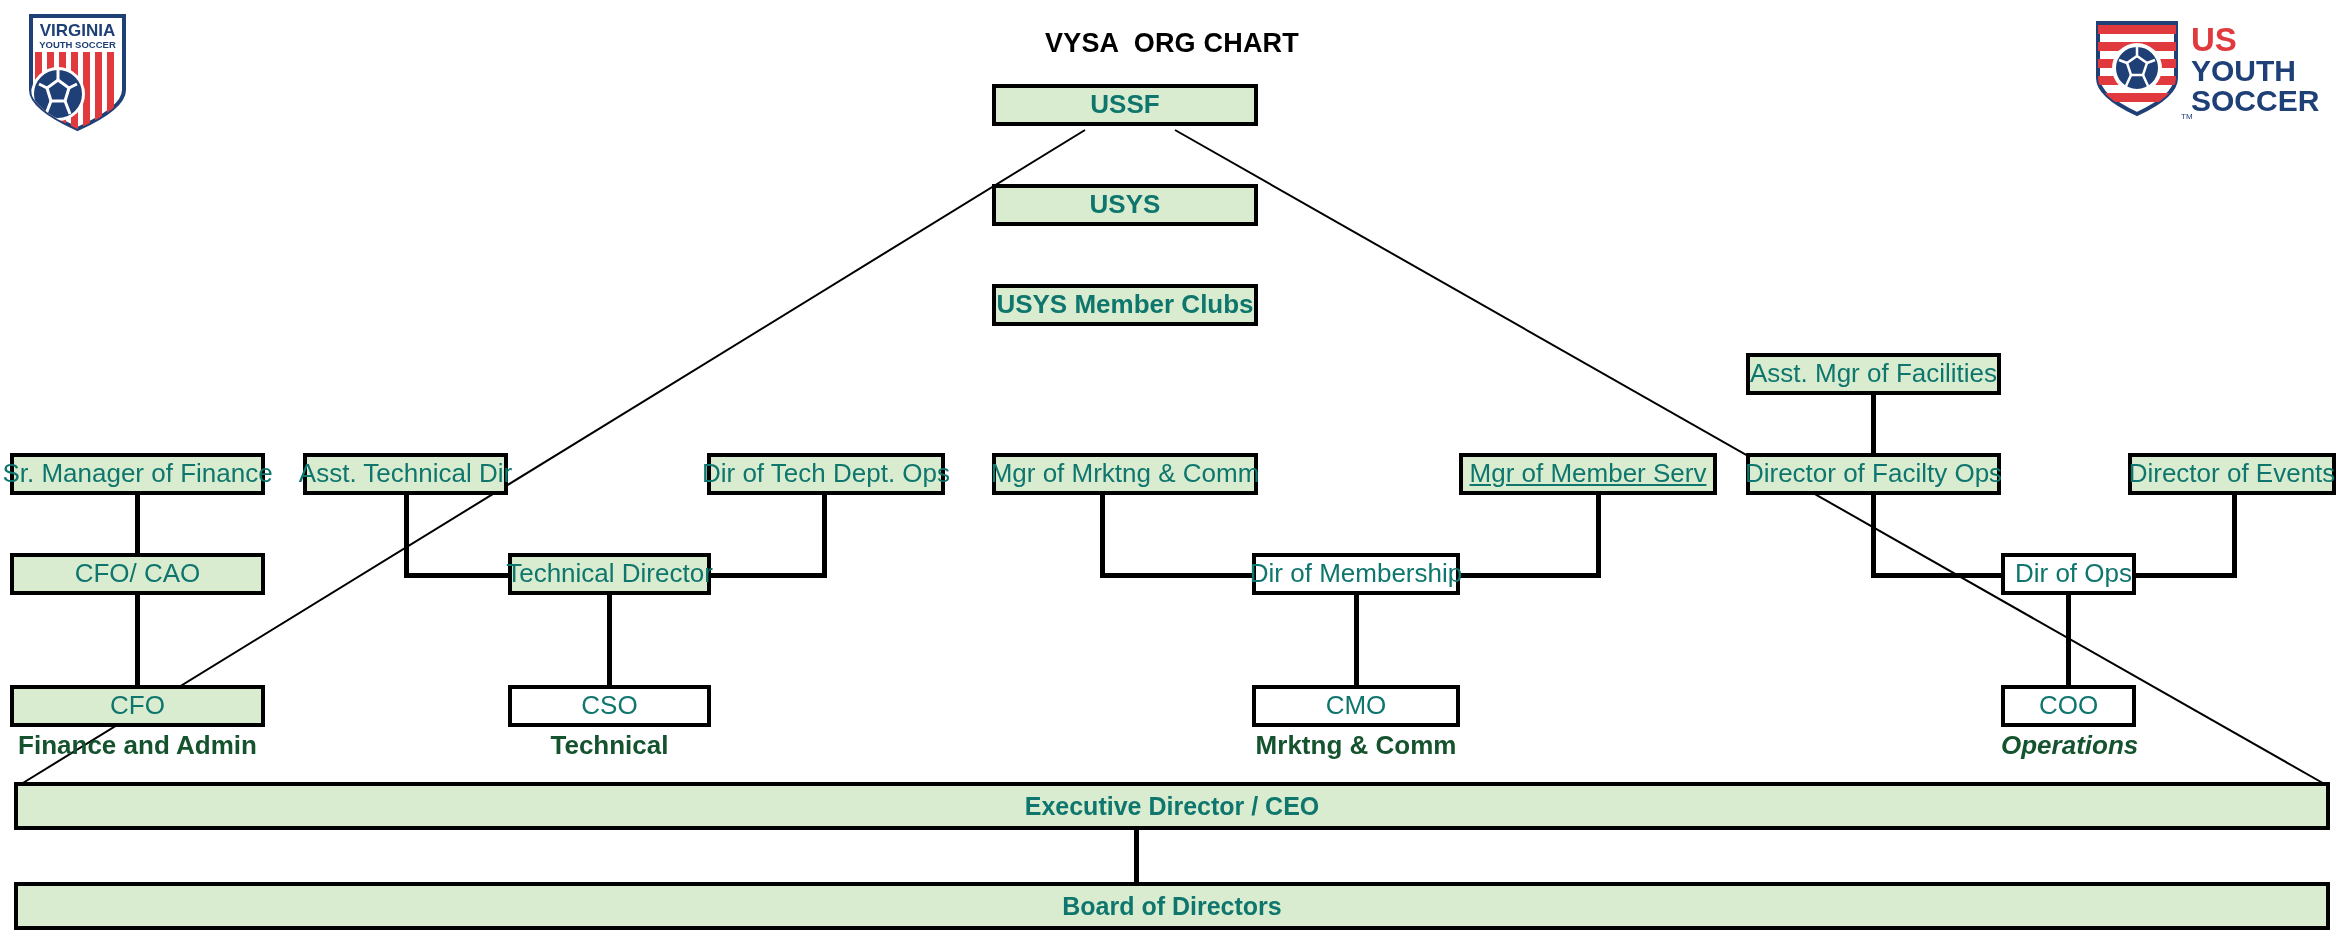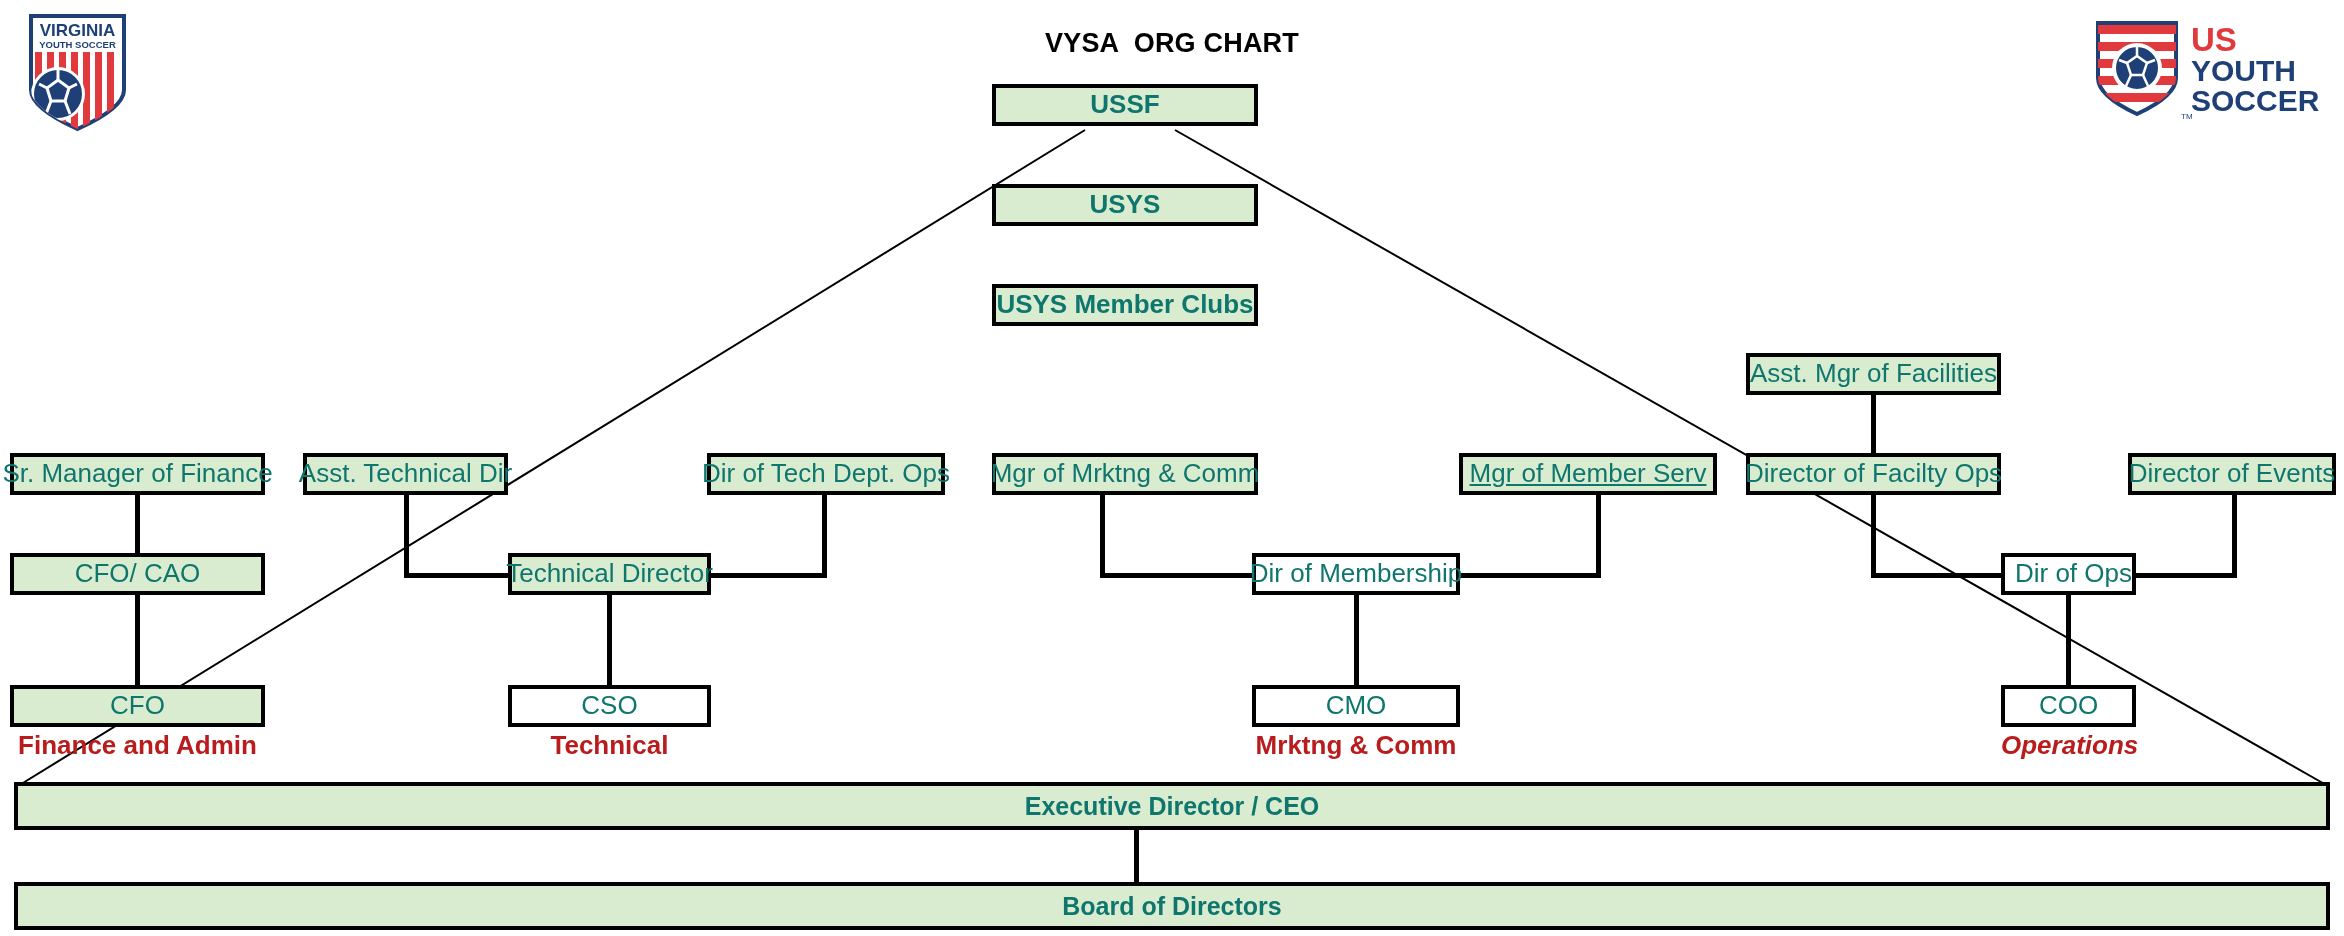--- a/index.html
+++ b/index.html
@@ -49,21 +49,21 @@
   .node.white { background: #ffffff; }
   .node.bold  { font-weight: bold; }
   .node.bar   { font-weight: bold; font-size: 25px; }
 
   
   .dept-label {
     position: absolute;
     text-align: center;
     font-size: 26px;
     font-weight: bold;
-    color: #b91c1c;
+    color: #14532d;
     white-space: nowrap;
     z-index: 5;
   }
 
   
   .conn {
     position: absolute;
     background: #000000;
     z-index: 2;
   }

